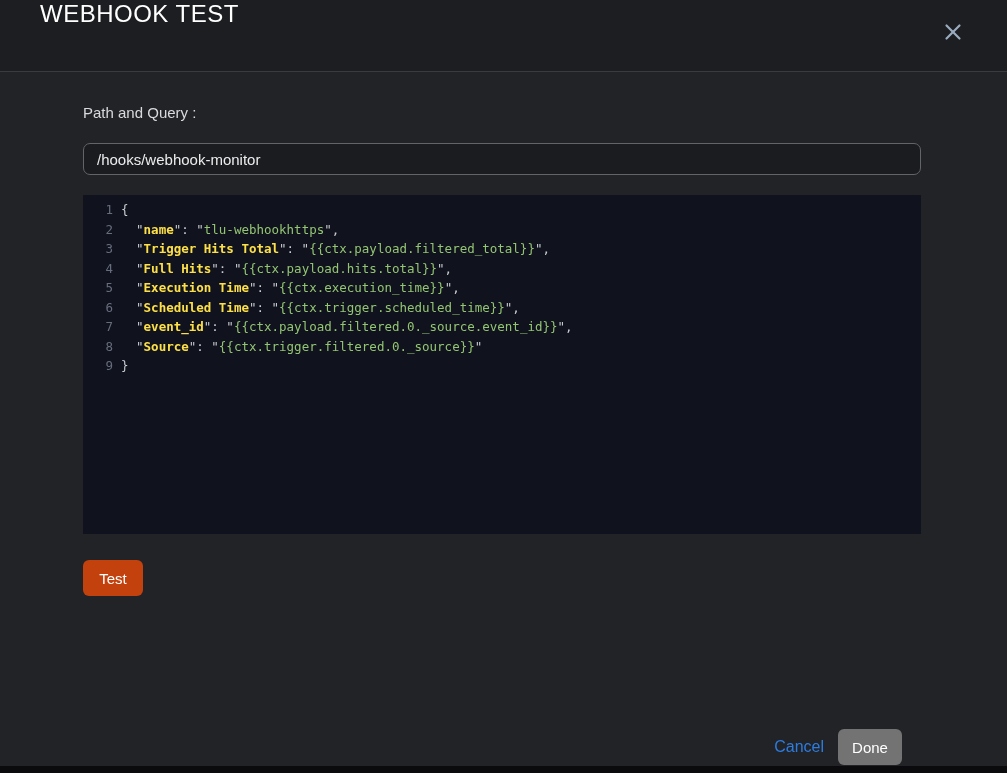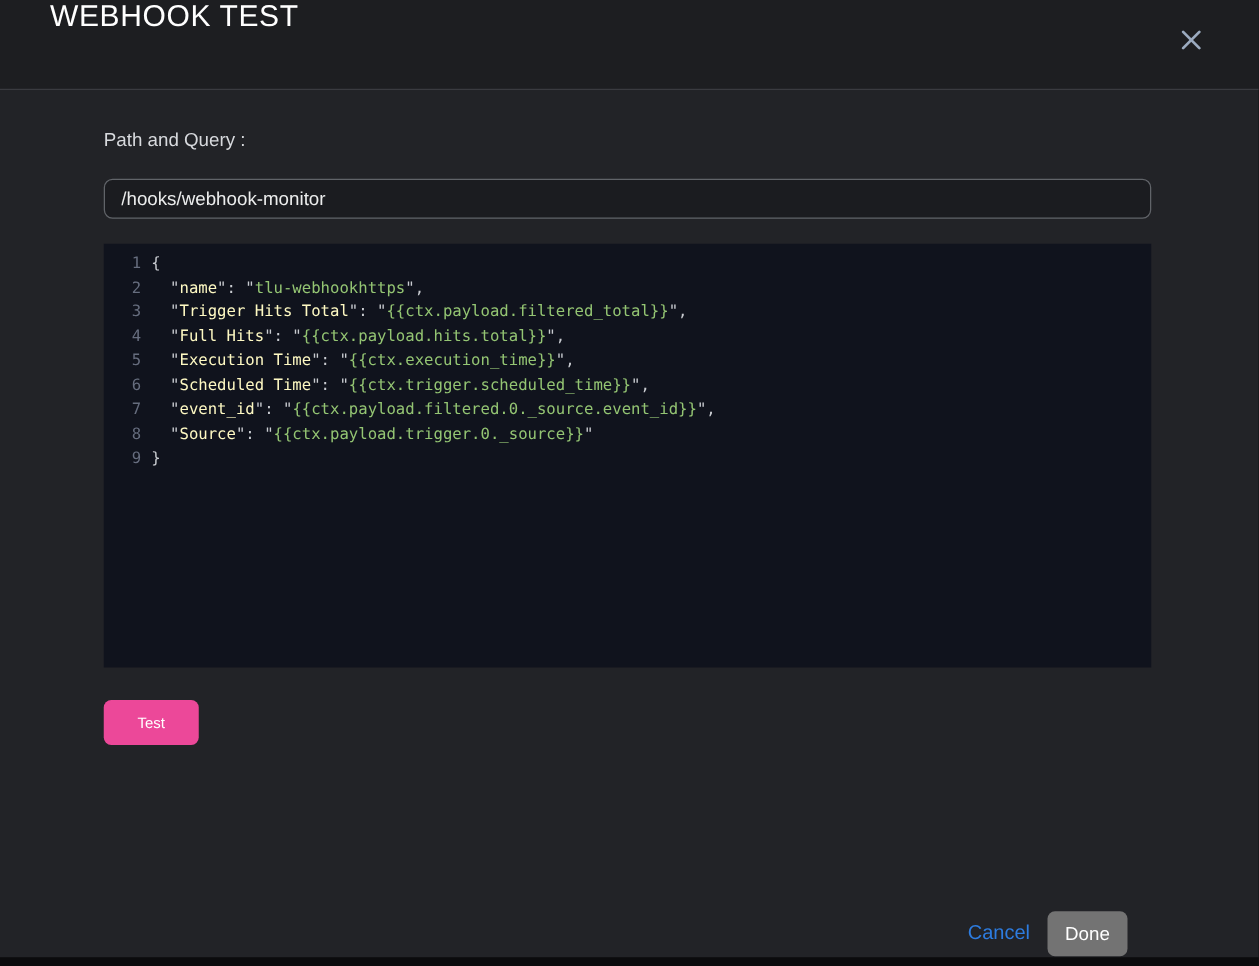--- a/index.html
+++ b/index.html
@@ -89,32 +89,32 @@
     white-space: pre;
   }
   .code-line .ln {
     flex: 0 0 30px;
     text-align: right;
     color: #666d7e;
     user-select: none;
   }
   .code-line .code { margin-left: 8px; color: #c9ccd1; }
   .tok-p { color: #c9ccd1; }
-  .tok-k { color: #fef9c3; }
+  .tok-k { color: #fde047; font-weight: bold; }
   .tok-s { color: #94c573; }
   
   .test-btn {
     margin-top: 26px;
-    width: 76px;
+    width: 60px;
     height: 36px;
-    background: #ec4899;
+    background: #c2410c;
     border: none;
     border-radius: 6px;
     color: #ffffff;
-    font-size: 12px;
+    font-size: 15px;
     font-family: "Liberation Sans", sans-serif;
     cursor: pointer;
     align-self: flex-start;
   }
   .modal-footer {
     margin-top: auto;
     display: flex;
     align-items: center;
     justify-content: flex-end;
     padding: 0 19px 1px 0;
@@ -170,21 +170,21 @@
 
 
     <div class="editor" id="json-editor">
         <div class="code-line"><span class="ln">1</span><span class="code"><span class="tok-p">{</span></span></div>
         <div class="code-line"><span class="ln">2</span><span class="code"><span class="tok-p">  "</span><span class="tok-k">name</span><span class="tok-p">": "</span><span class="tok-s">tlu-webhookhttps</span><span class="tok-p">",</span></span></div>
         <div class="code-line"><span class="ln">3</span><span class="code"><span class="tok-p">  "</span><span class="tok-k">Trigger Hits Total</span><span class="tok-p">": "</span><span class="tok-s">{{ctx.payload.filtered_total}}</span><span class="tok-p">",</span></span></div>
         <div class="code-line"><span class="ln">4</span><span class="code"><span class="tok-p">  "</span><span class="tok-k">Full Hits</span><span class="tok-p">": "</span><span class="tok-s">{{ctx.payload.hits.total}}</span><span class="tok-p">",</span></span></div>
         <div class="code-line"><span class="ln">5</span><span class="code"><span class="tok-p">  "</span><span class="tok-k">Execution Time</span><span class="tok-p">": "</span><span class="tok-s">{{ctx.execution_time}}</span><span class="tok-p">",</span></span></div>
         <div class="code-line"><span class="ln">6</span><span class="code"><span class="tok-p">  "</span><span class="tok-k">Scheduled Time</span><span class="tok-p">": "</span><span class="tok-s">{{ctx.trigger.scheduled_time}}</span><span class="tok-p">",</span></span></div>
         <div class="code-line"><span class="ln">7</span><span class="code"><span class="tok-p">  "</span><span class="tok-k">event_id</span><span class="tok-p">": "</span><span class="tok-s">{{ctx.payload.filtered.0._source.event_id}}</span><span class="tok-p">",</span></span></div>
-        <div class="code-line"><span class="ln">8</span><span class="code"><span class="tok-p">  "</span><span class="tok-k">Source</span><span class="tok-p">": "</span><span class="tok-s">{{ctx.payload.trigger.0._source}}</span><span class="tok-p">"</span></span></div>
+        <div class="code-line"><span class="ln">8</span><span class="code"><span class="tok-p">  "</span><span class="tok-k">Source</span><span class="tok-p">": "</span><span class="tok-s">{{ctx.trigger.filtered.0._source}}</span><span class="tok-p">"</span></span></div>
         <div class="code-line"><span class="ln">9</span><span class="code"><span class="tok-p">}</span></span></div>
       </div>
 
     <button class="test-btn">Test</button>
 
     <div class="modal-footer">
       <button class="cancel-link">Cancel</button>
       <button class="done-btn">Done</button>
     </div>
 

